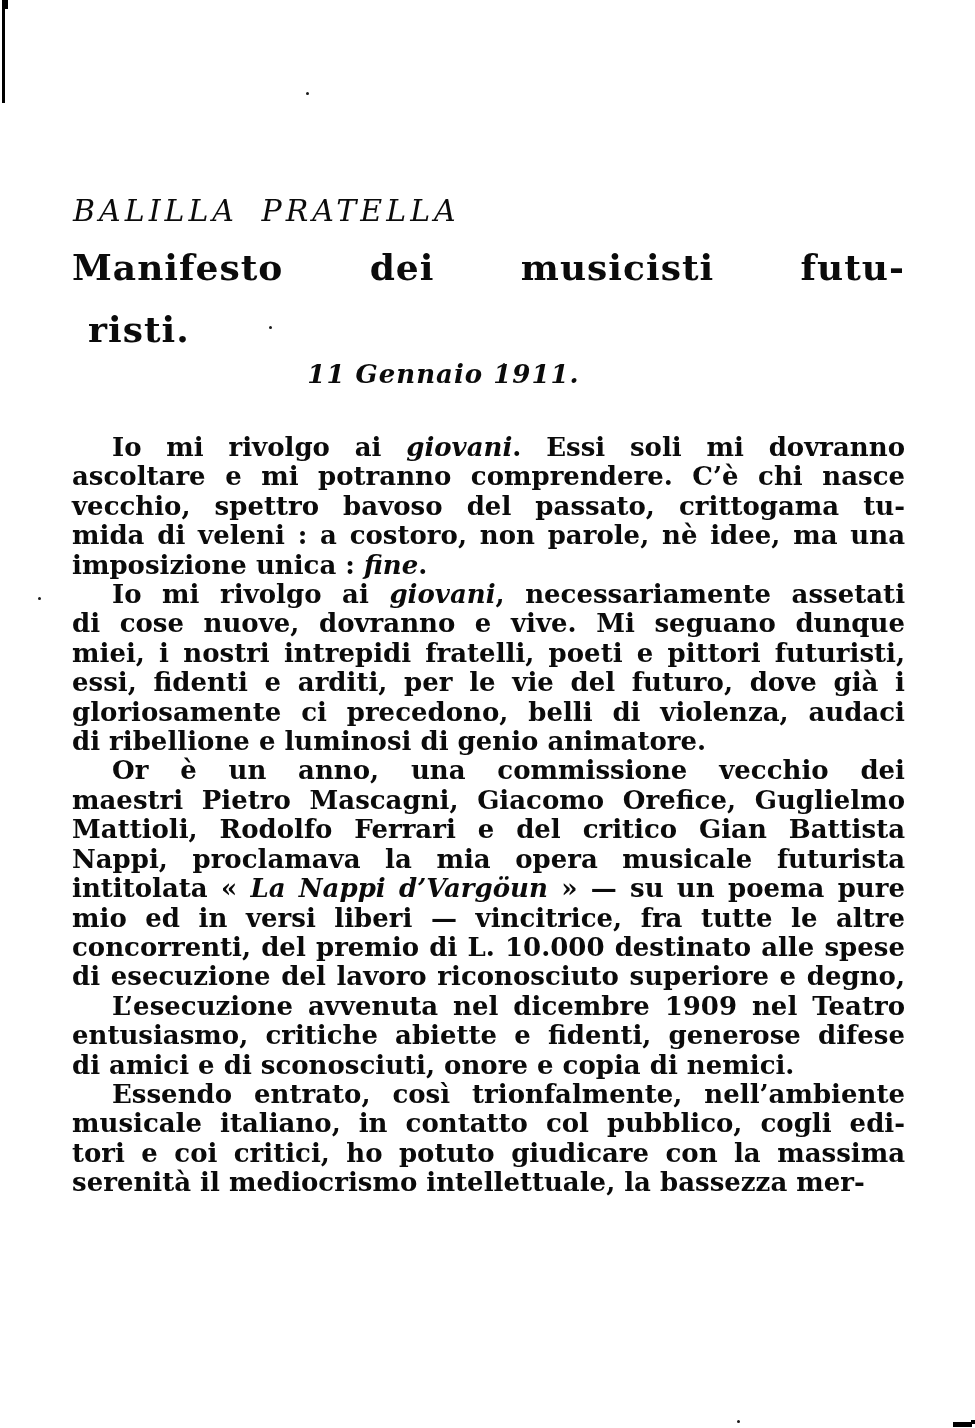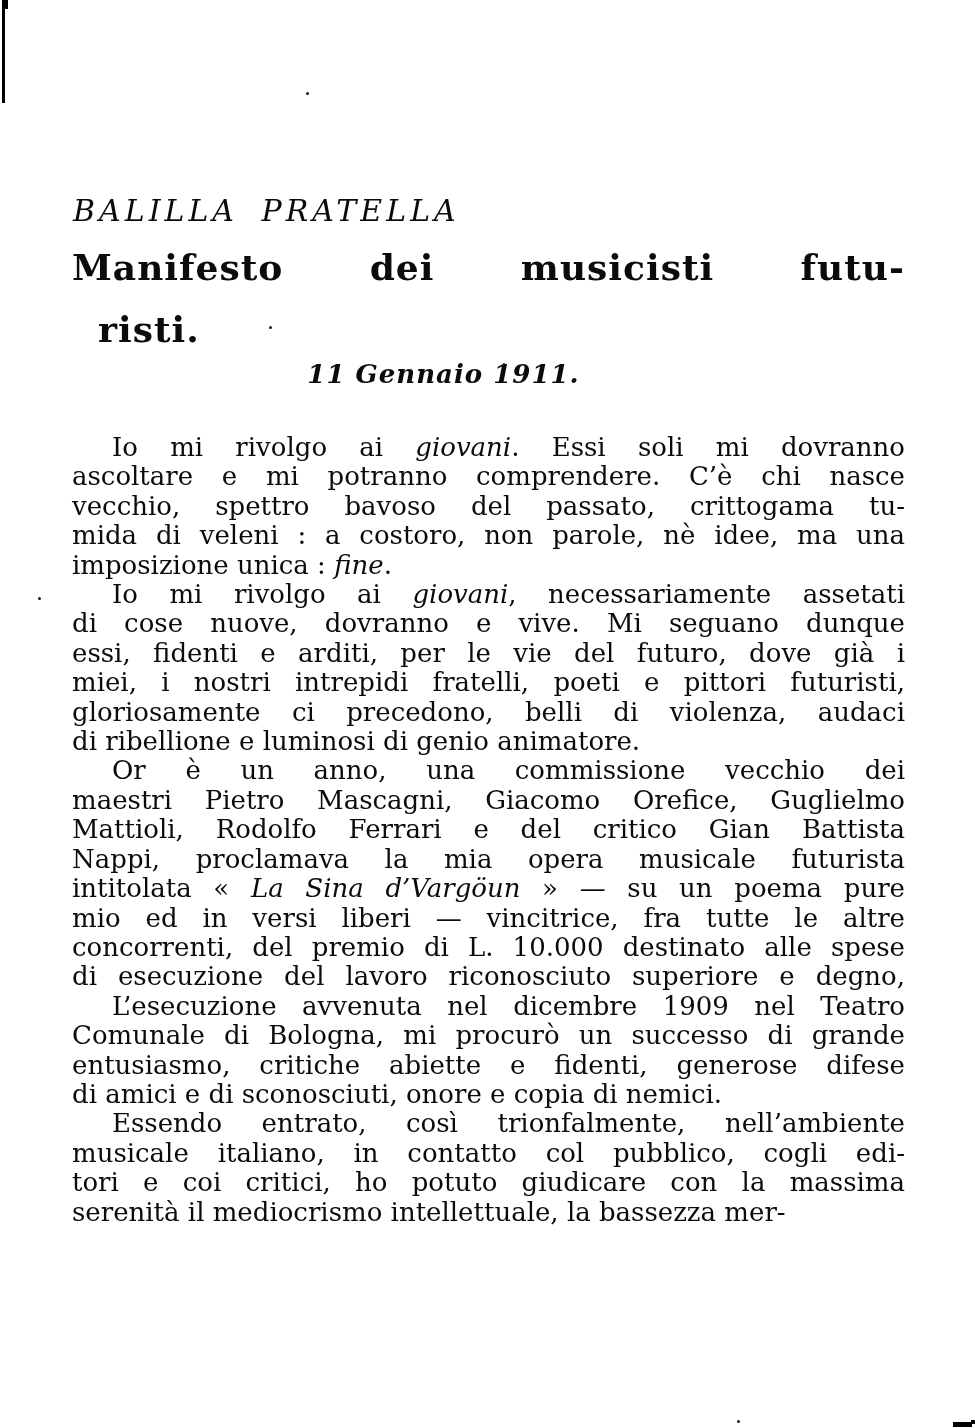--- a/index.html
+++ b/index.html
@@ -38,35 +38,36 @@
     white-space: nowrap;
   }
   .title {
     position: absolute; left: 72px; top: 236px; width: 833px;
     font-weight: bold;
     font-size: 36px;
     line-height: 62px;
     letter-spacing: 1px;
   }
   .title-line1 { text-align: justify; text-align-last: justify; }
-  .title-line2 { margin-left: 26px; }
+  .title-line2 { margin-left: 16px; }
   .date {
     position: absolute; left: 72px; top: 359px; width: 833px;
     box-sizing: border-box;
     padding-right: 90px;
     text-align: center;
     font-weight: bold;
     font-style: italic;
     font-size: 26px;
     letter-spacing: 1px;
   }
   .body-text {
     position: absolute; left: 72px; top: 433px; width: 833px;
     font-size: 26px;
     line-height: 29.4px;
+    font-weight: bold;
   }
   .line { text-align: justify; text-align-last: justify; white-space: normal; }
   .line.last { text-align: center; text-align-last: left; }
   .line.first { text-indent: 40px; }
   .line em { font-style: italic; }
 </style>
 </head>
 <body>
 
 <div class="page">
@@ -83,34 +84,33 @@
   <div class="date">11 Gennaio 1911.</div>
 
   <div class="body-text" id="manifesto-body">
       <div class="line first">Io mi rivolgo ai <em>giovani</em>. Essi soli mi dovranno</div>
       <div class="line">ascoltare e mi potranno comprendere. C’è chi nasce</div>
       <div class="line">vecchio, spettro bavoso del passato, crittogama tu-</div>
       <div class="line">mida di veleni : a costoro, non parole, nè idee, ma una</div>
       <div class="line last">imposizione unica : <em>fine</em>.</div>
       <div class="line first">Io mi rivolgo ai <em>giovani</em>, necessariamente assetati</div>
       <div class="line">di cose nuove, dovranno e vive. Mi seguano dunque</div>
+      <div class="line">miei, i nostri intrepidi fratelli, poeti e pittori futuristi,</div>
       <div class="line">essi, fidenti e arditi, per le vie del futuro, dove già i</div>
-      <div class="line">miei, i nostri intrepidi fratelli, poeti e pittori futuristi,</div>
       <div class="line">gloriosamente ci precedono, belli di violenza, audaci</div>
       <div class="line last">di ribellione e luminosi di genio animatore.</div>
       <div class="line first">Or è un anno, una commissione vecchio dei</div>
       <div class="line">maestri Pietro Mascagni, Giacomo Orefice, Guglielmo</div>
       <div class="line">Mattioli, Rodolfo Ferrari e del critico Gian Battista</div>
       <div class="line">Nappi, proclamava la mia opera musicale futurista</div>
-      <div class="line">intitolata « <em>La Sina d’Vargöun</em> » — su un poema pure</div>
+      <div class="line">intitolata « <em>La Nappi d’Vargöun</em> » — su un poema pure</div>
       <div class="line">mio ed in versi liberi — vincitrice, fra tutte le altre</div>
       <div class="line">concorrenti, del premio di L. 10.000 destinato alle spese</div>
       <div class="line">di esecuzione del lavoro riconosciuto superiore e degno,</div>
       <div class="line first">L’esecuzione avvenuta nel dicembre 1909 nel Teatro</div>
-      <div class="line">Comunale di Bologna, mi procurò un successo di grande</div>
       <div class="line">entusiasmo, critiche abiette e fidenti, generose  difese</div>
       <div class="line last">di amici e di sconosciuti, onore e copia di nemici.</div>
       <div class="line first">Essendo entrato, così trionfalmente, nell’ambiente</div>
       <div class="line">musicale italiano, in contatto col pubblico, cogli edi-</div>
       <div class="line">tori e coi critici, ho potuto giudicare con la massima</div>
       <div class="line last">serenità il mediocrismo intellettuale, la bassezza mer-</div>
     </div>
 
   <div class="speck" style="left:306px; top:92px; width:3px; height:3px;"></div>
   <div class="speck" style="left:269px; top:326px; width:3px; height:3px;"></div>

